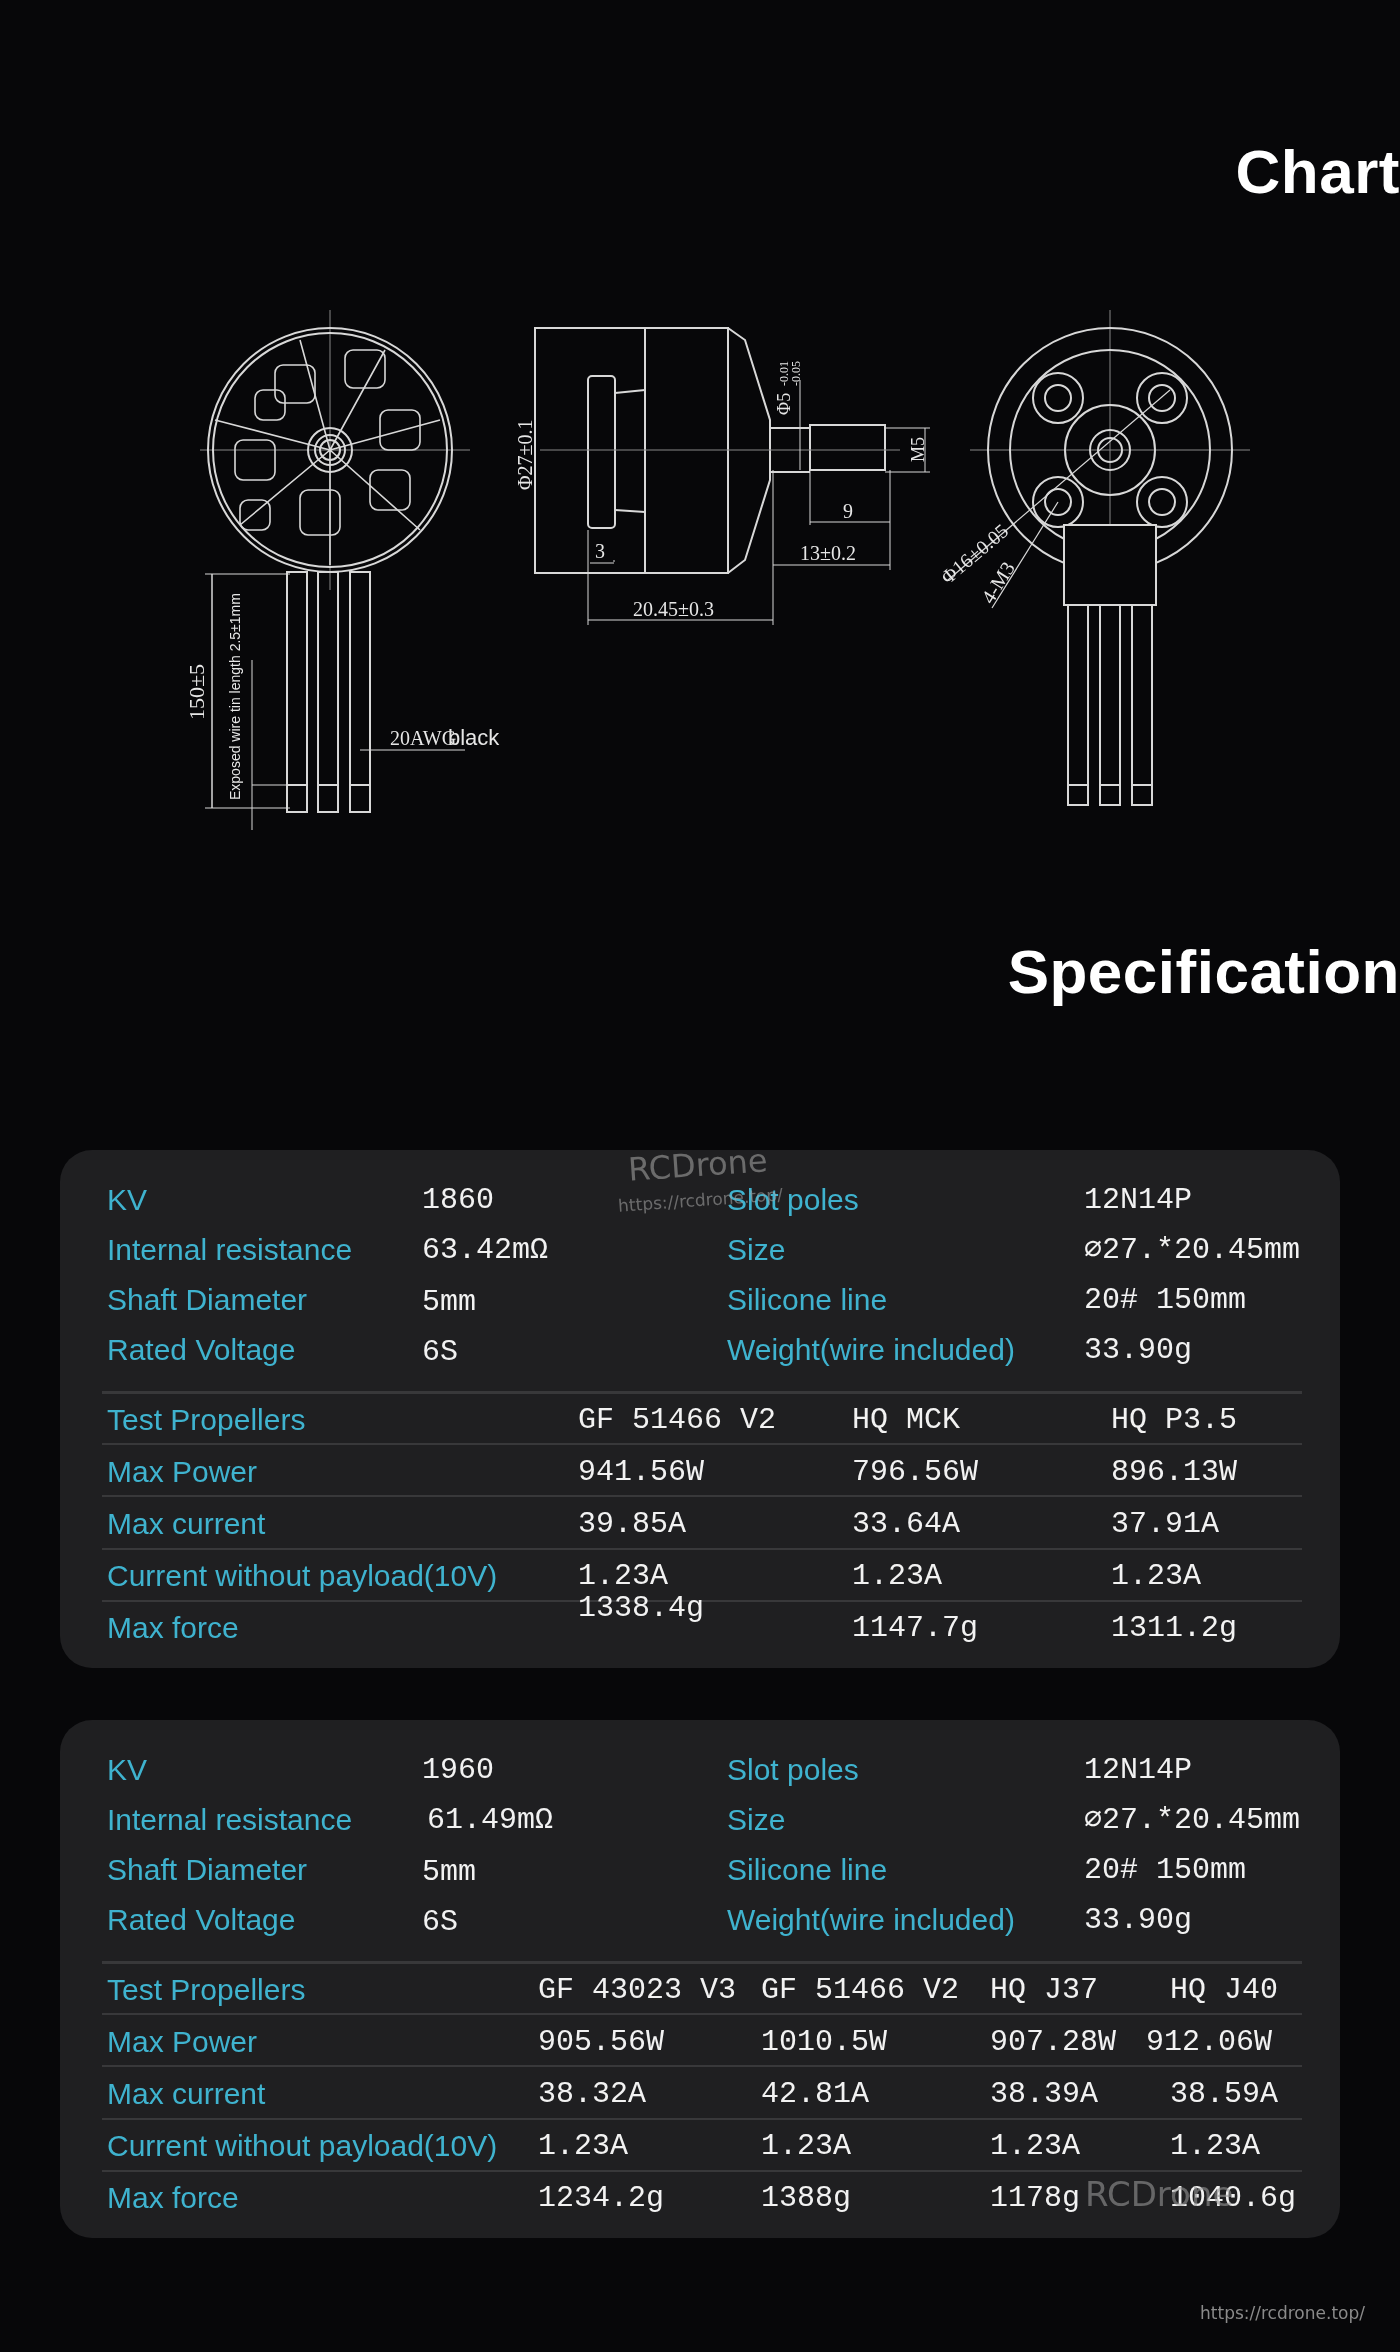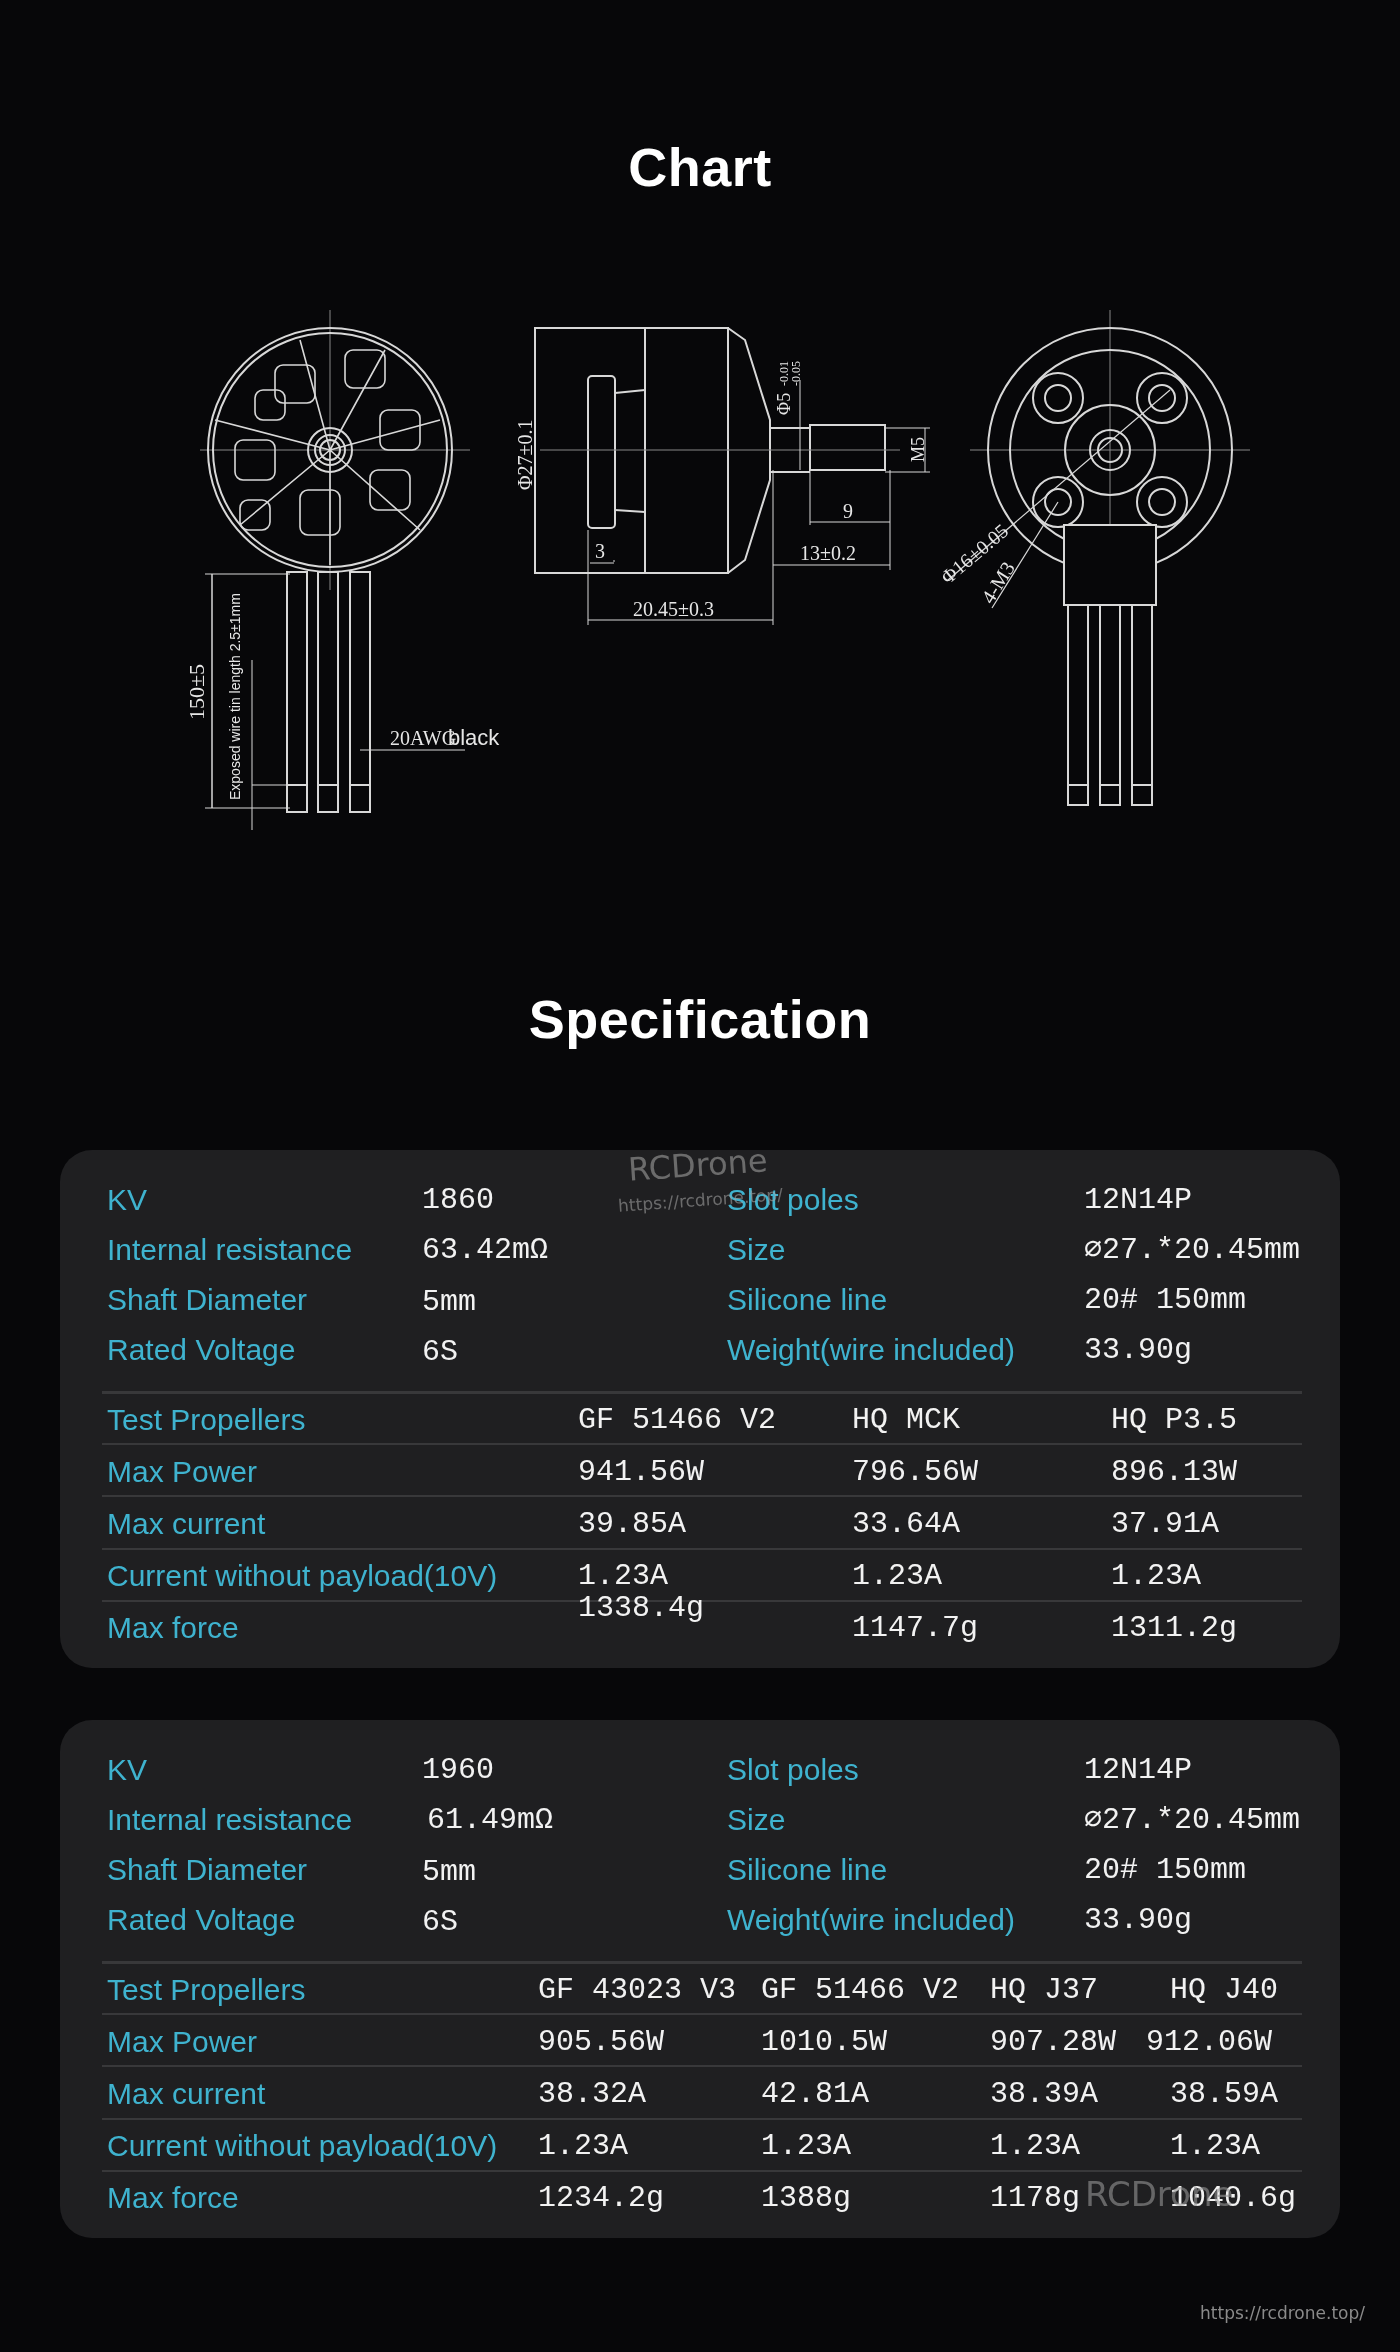--- a/index.html
+++ b/index.html
@@ -1,19 +1,19 @@
 <!DOCTYPE html>
 <html><head>
 <meta charset="utf-8">
 <style>
   html, body { margin:0; padding:0; }
   body { width:1400px; height:2352px; background:#070709; position:relative; overflow:hidden; font-family:"Liberation Sans", sans-serif; color:#fff; }
-  .section-title { position:absolute; left:0; width:1400px; text-align:center; font-weight:bold; font-size:54px; color:#fff; letter-spacing:0.5px; }
+  .section-title { position:absolute; left:0; width:1400px; text-align:right; font-weight:bold; font-size:62px; color:#fff; letter-spacing:0.5px; }
   #chart-title { top:136px; }
-  #spec-title { top:988px; }
+  #spec-title { top:936px; }
   .drawing { position:absolute; top:300px; left:0; width:1400px; height:540px; }
   .card { position:absolute; left:60px; width:1280px; height:518px; background:#1f1f21; border-radius:32px; }
   #card-0 { top:1150px; }
   #card-1 { top:1720px; }
   .spec-cell { position:absolute; font-size:30px; line-height:36px; white-space:nowrap; }
   .lbl { color:#3fb3cf; }
   .val { color:#f2f2f2;font-family:Liberation Mono, monospace; }
   .divider { position:absolute; left:42px; width:1200px; height:3px; background:#38383a; }
   .watermark { position:absolute; color:rgba(170,170,170,0.55); font-family:"DejaVu Sans", sans-serif; white-space:nowrap; }
   .wm-big { font-size:32px; transform:rotate(-4deg); }

